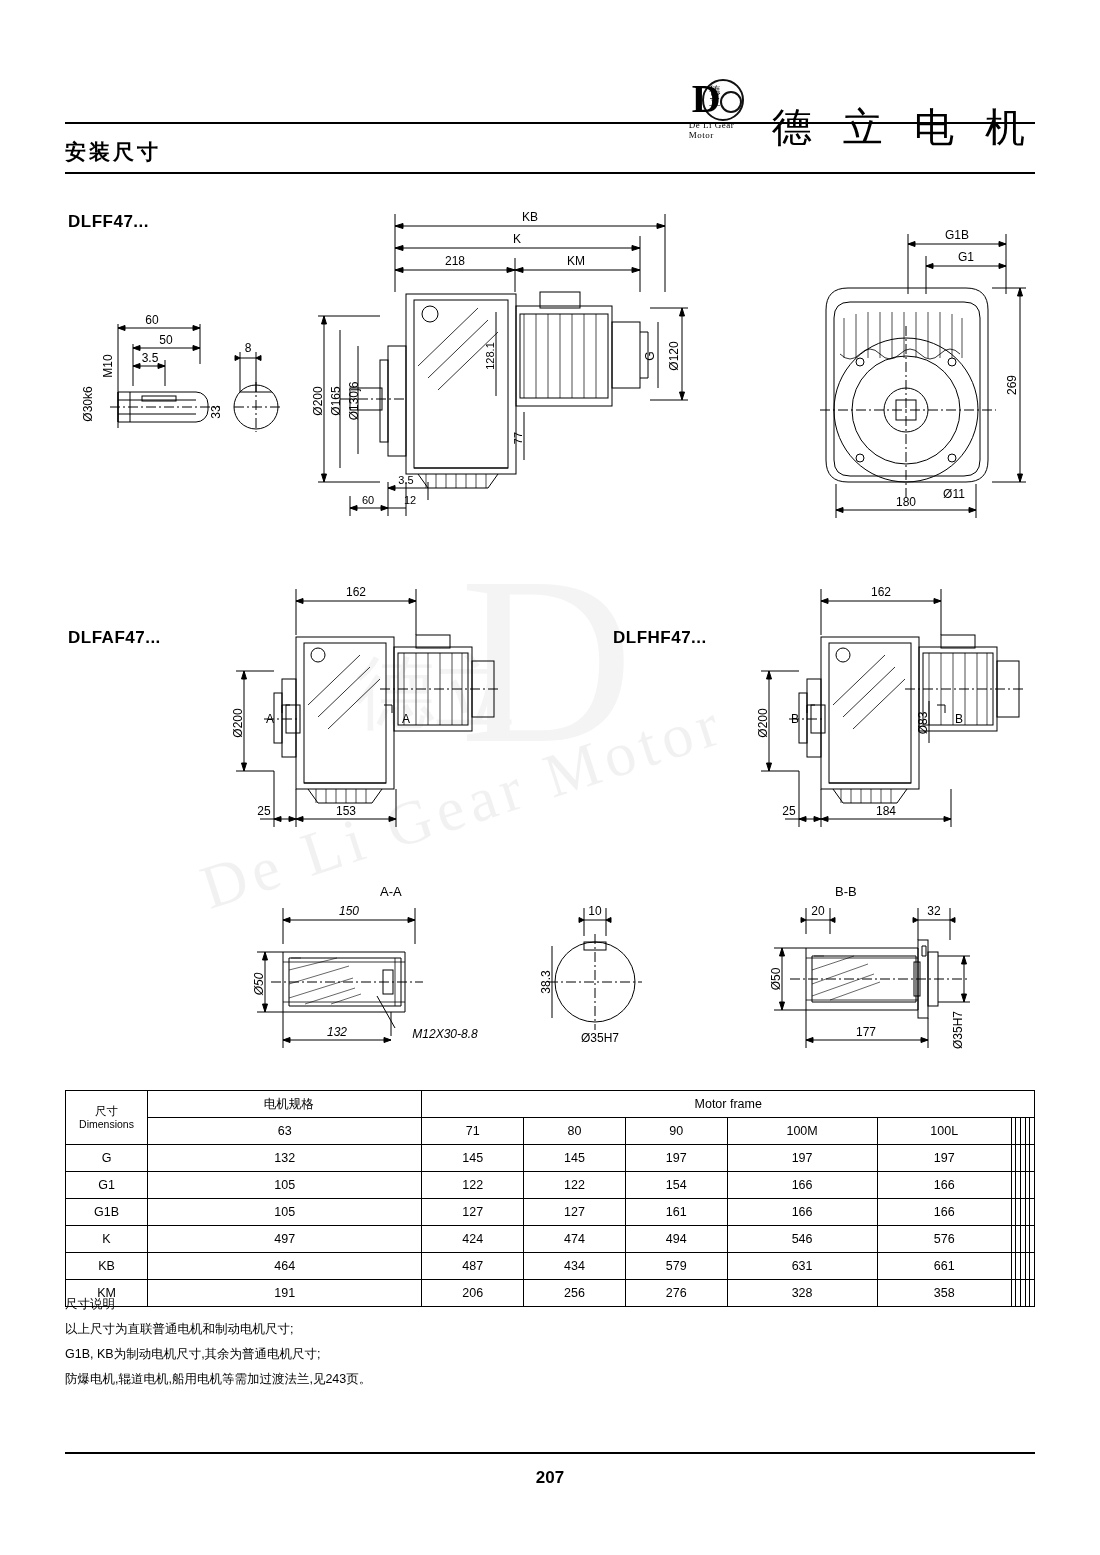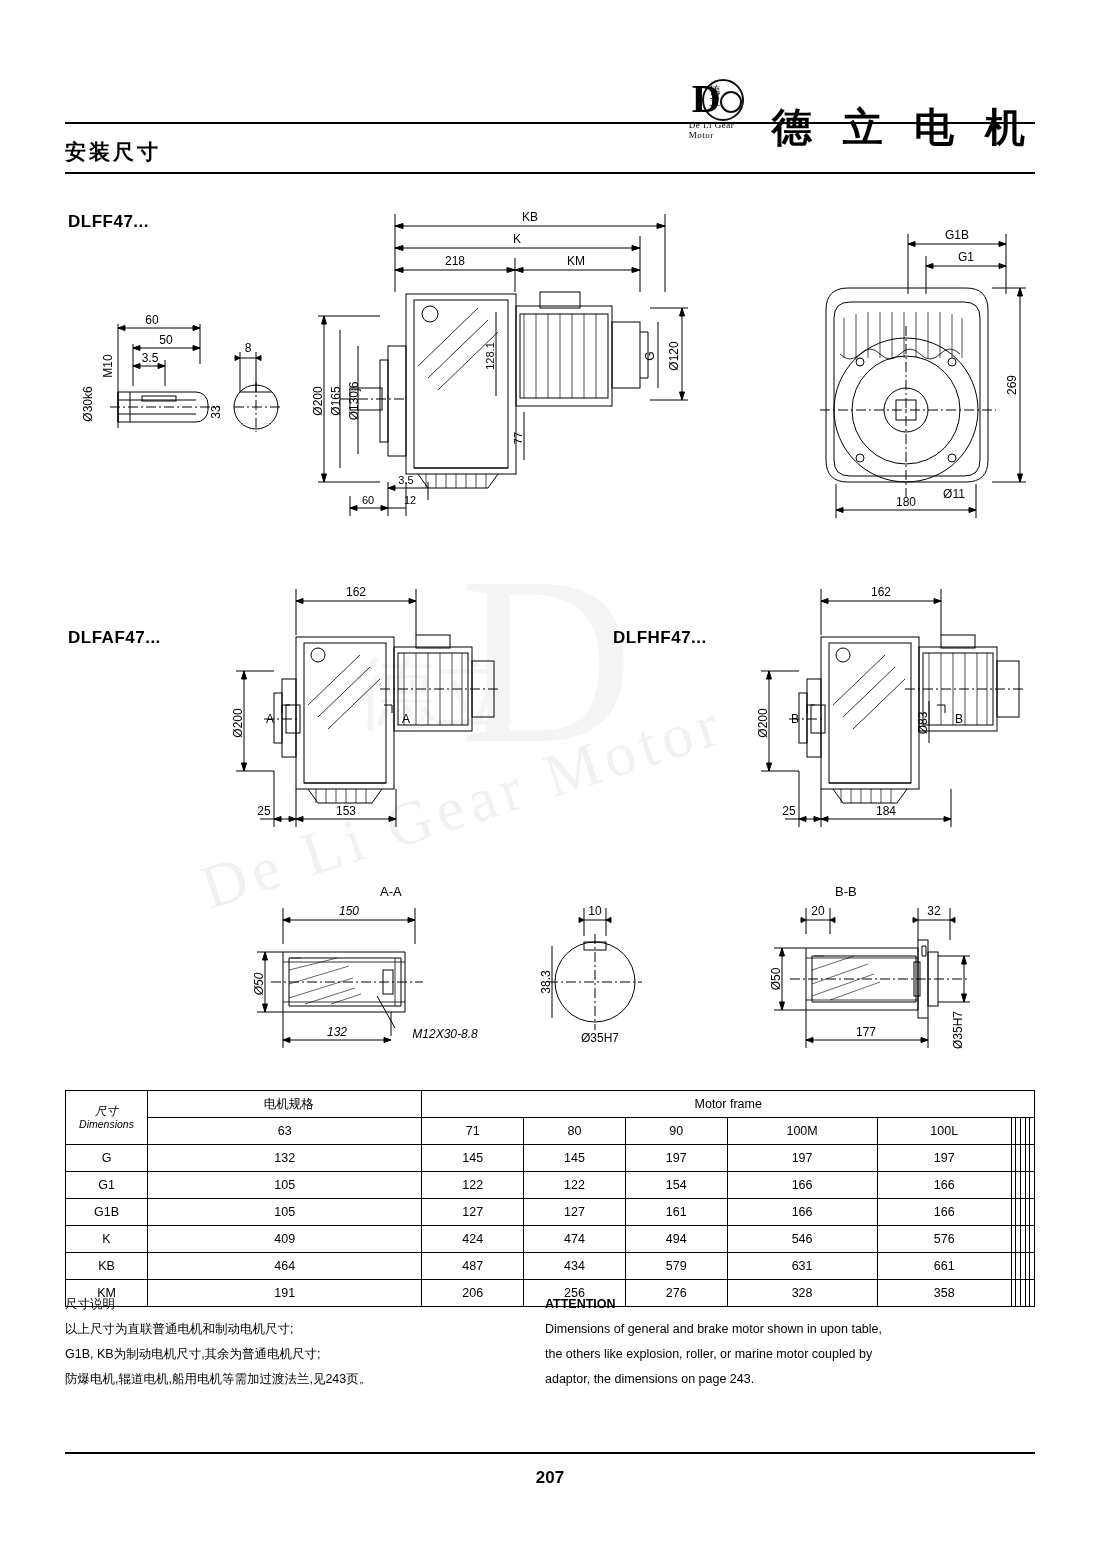--- a/index.html
+++ b/index.html
@@ -48,21 +48,21 @@
   .logo-badge .d {
     position:absolute; left:6px; top:2px; font-family:"Liberation Serif", serif; font-size:40px; font-weight:bold;
   }
   .logo-badge .cn-sm {
     position:absolute; left:21px; top:12px; font-size:11px; line-height:11px; text-align:center; width:16px;
   }
   .logo-badge .sub {
     position:absolute; left:3px; top:47px; font-family:"Liberation Serif", serif; font-size:9px; letter-spacing:0.5px;
   }
   .logo-cn {
-    font-size:40px; letter-spacing:10px; font-weight:bold;margin-top:48px;
+    font-size:40px; letter-spacing:10px; font-weight:normal;margin-top:48px;
   }
   .rule-top {
     position:absolute; left:65px; right:65px; top:122px; height:2px; background:#000;
   }
   .title-row {
     position:absolute; left:65px; right:65px; top:134px; height:38px;
   }
   .title-cn { position:absolute; left:0; top:4px; font-size:21px; font-weight:bold; letter-spacing:3px; }
   .title-en { position:absolute; left:0; right:0; top:5px; text-align:center; font-size:19px; font-weight:bold; }
   .rule-title { position:absolute; left:65px; right:65px; top:172px; height:2px; background:#000; }
@@ -74,21 +74,21 @@
   .dwg svg { display:block; }
 
   
   .tbl-wrap { position:absolute; left:65px; top:1090px; width:970px; }
   table.dims { border-collapse:collapse; width:100%; font-size:12.5px; }
   table.dims th, table.dims td {
     border:1px solid #000; text-align:center; height:27px; padding:0;
   }
   table.dims td.rowhead, table.dims th.rowhead { font-weight:normal;text-align:center; }
   .th-left { text-align:left; padding-left:8px !important; font-weight:normal; }
-  .cell-first { width:82px;font-style:italic; }
+  .cell-first { width:82px; }
   .two-line { line-height:1.15; font-size:11.5px; }
 
   
   .notes { position:absolute; top:1292px; font-size:12.5px; line-height:2.0; }
   .notes.cn { left:65px; width:430px; }
   .notes.en { left:545px; width:470px; }
   .notes .hd { font-weight:bold; }
 
   .rule-bottom { position:absolute; left:65px; right:65px; top:1452px; height:2px; background:#000; }
   .pageno { position:absolute; left:0; right:0; top:1468px; text-align:center; font-size:17px; font-weight:bold; }
@@ -609,21 +609,21 @@
         <td>166</td>
         <td>166</td>
         <td></td>
         <td></td>
         <td></td>
         <td></td>
         <td></td>
       </tr>
       <tr>
         <td class="rowhead">K</td>
-        <td>409</td>
+        <td>497</td>
         <td>424</td>
         <td>474</td>
         <td>494</td>
         <td>546</td>
         <td>576</td>
         <td></td>
         <td></td>
         <td></td>
         <td></td>
         <td></td>
@@ -660,23 +660,17 @@
       </table>
   </div>
 
   <div class="notes cn">
     <div>尺寸说明</div>
     <div>以上尺寸为直联普通电机和制动电机尺寸;</div>
     <div>G1B, KB为制动电机尺寸,其余为普通电机尺寸;</div>
     <div>防爆电机,辊道电机,船用电机等需加过渡法兰,见243页。</div>
   </div>
 
-  <div class="notes en">
-    <div class="hd">ATTENTION</div>
-    <div>Dimensions of general and brake motor shown in upon table,</div>
-    <div>the others like explosion, roller, or marine motor coupled by</div>
-    <div>adaptor, the dimensions on page 243.</div>
-  </div>
 
   <div class="rule-bottom"></div>
   <div class="pageno">207</div>
 
 </div>
 
 </body></html>

